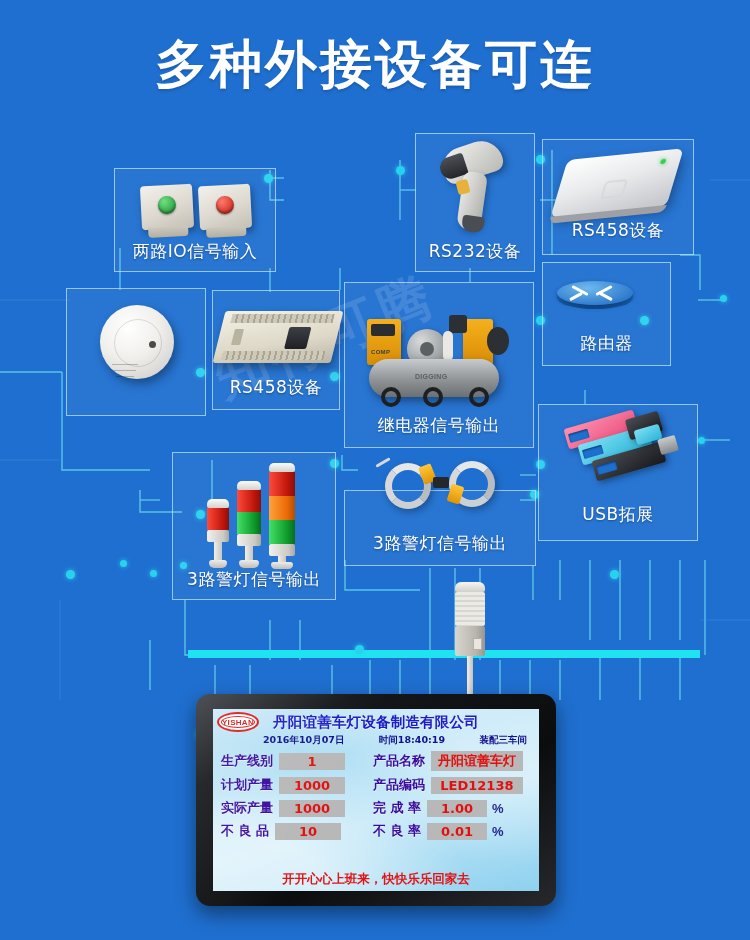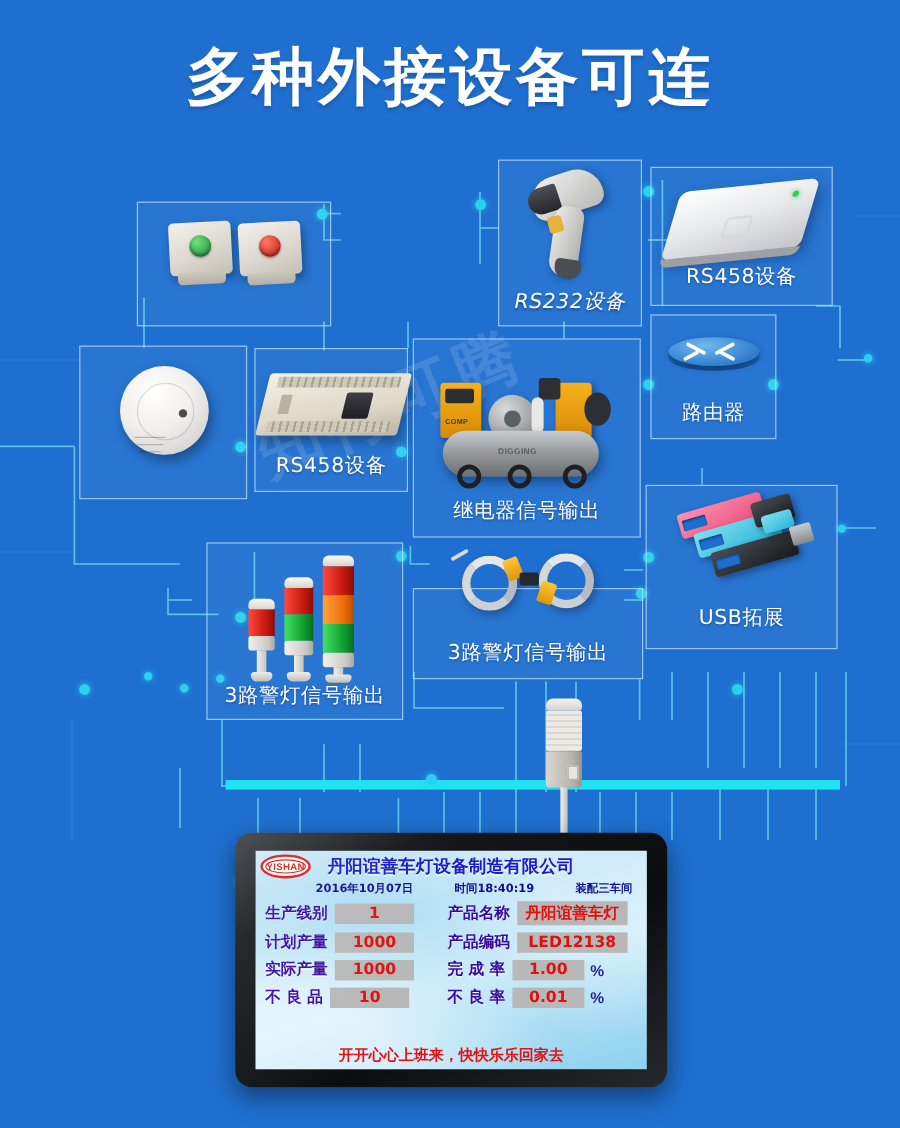--- a/index.html
+++ b/index.html
@@ -399,24 +399,25 @@
     <div class="art" style="top:10px; height:58px;">
       <div class="art-wrap">
         <div class="io-box" style="left:26px; top:6px; transform:rotate(-3deg);">
           <div class="io-btn io-green"></div>
         </div>
         <div class="io-box" style="left:84px; top:6px; transform:rotate(-3deg);">
           <div class="io-btn io-red"></div>
         </div>
       </div>
     </div>
-  </div>
-
-
-  <div class="card" style="left:415px; top:133px; width:120px; height:139px;font-style:italic;">
+    <div class="label" style="bottom:8px;">两路IO信号输入</div>
+  </div>
+
+
+  <div class="card" style="left:415px; top:133px; width:120px; height:139px;">
     <div class="art" style="top:6px; height:96px;">
       <div class="art-wrap">
         <div class="scan-head" style="left:26px; top:4px;"></div>
         <div class="scan-window" style="left:24px; top:16px;"></div>
         <div class="scan-grip" style="left:44px; top:32px;"></div>
         <div class="scan-trig" style="left:41px; top:40px;"></div>
         <div class="scan-foot" style="left:46px; top:76px;"></div>
       </div>
     </div>
     <div class="label" style="bottom:8px;">RS232设备</div>
@@ -427,21 +428,21 @@
       <div class="art-wrap">
         <div class="rfid" style="left:18px; top:2px;">
           <div class="rfid-led" style="right:14px; top:9px;"></div>
           <div class="rfid-logo" style="left:44px; top:26px;"></div>
         </div>
       </div>
     </div>
     <div class="label" style="bottom:12px;">RS458设备</div>
   </div>
 
-  <div class="card" style="left:542px; top:262px; width:105px; height:104px;">
+  <div class="card" style="left:542px; top:262px; width:129px; height:104px;">
     <div class="art" style="top:12px; height:50px;">
       <div class="art-wrap">
         <div class="router-side" style="left:14px; top:18px;"></div>
         <div class="router-top" style="left:14px; top:6px;"></div>
         <div class="r-arrow" style="left:28px; top:14px; width:18px; transform:rotate(28deg);"></div>
         <div class="r-arrow" style="left:26px; top:20px; width:14px; transform:rotate(-28deg);"></div>
         <div class="r-arrow" style="left:52px; top:14px; width:18px; transform:rotate(-28deg);"></div>
         <div class="r-arrow" style="left:56px; top:20px; width:14px; transform:rotate(28deg);"></div>
       </div>
     </div>

